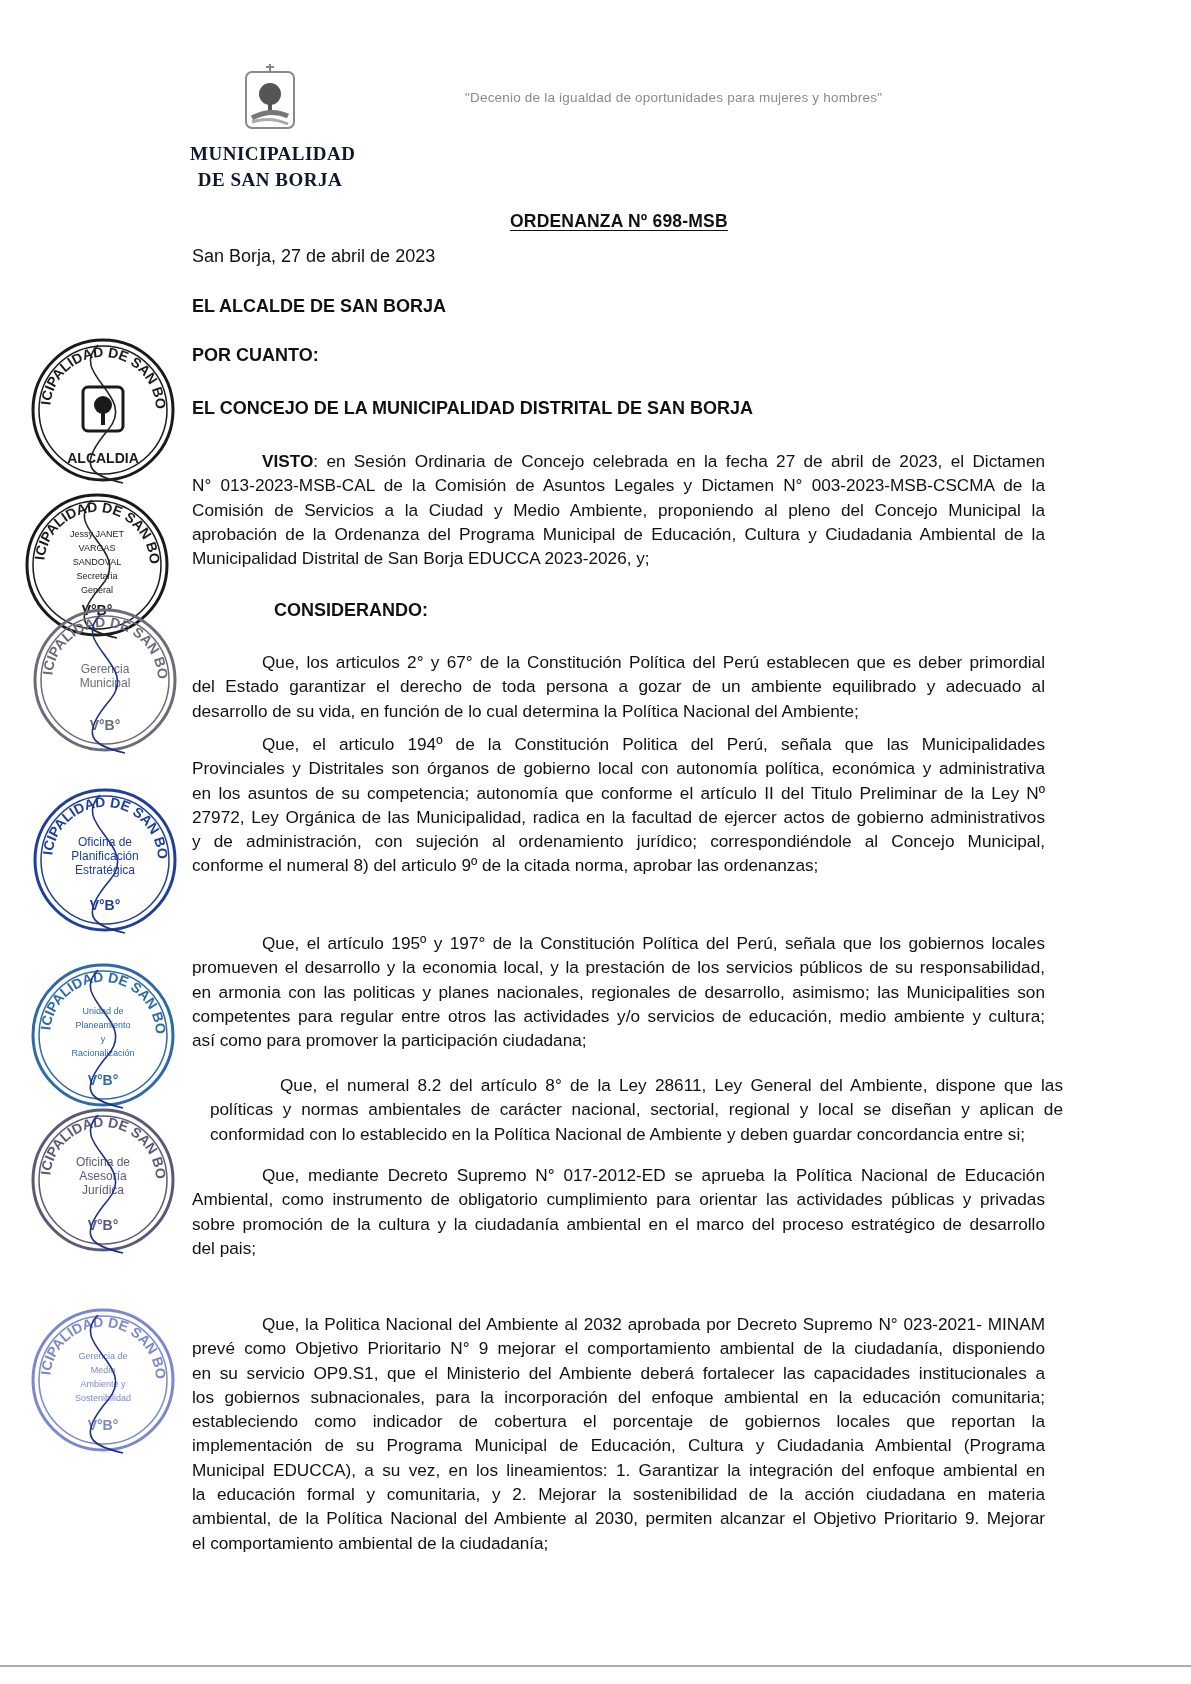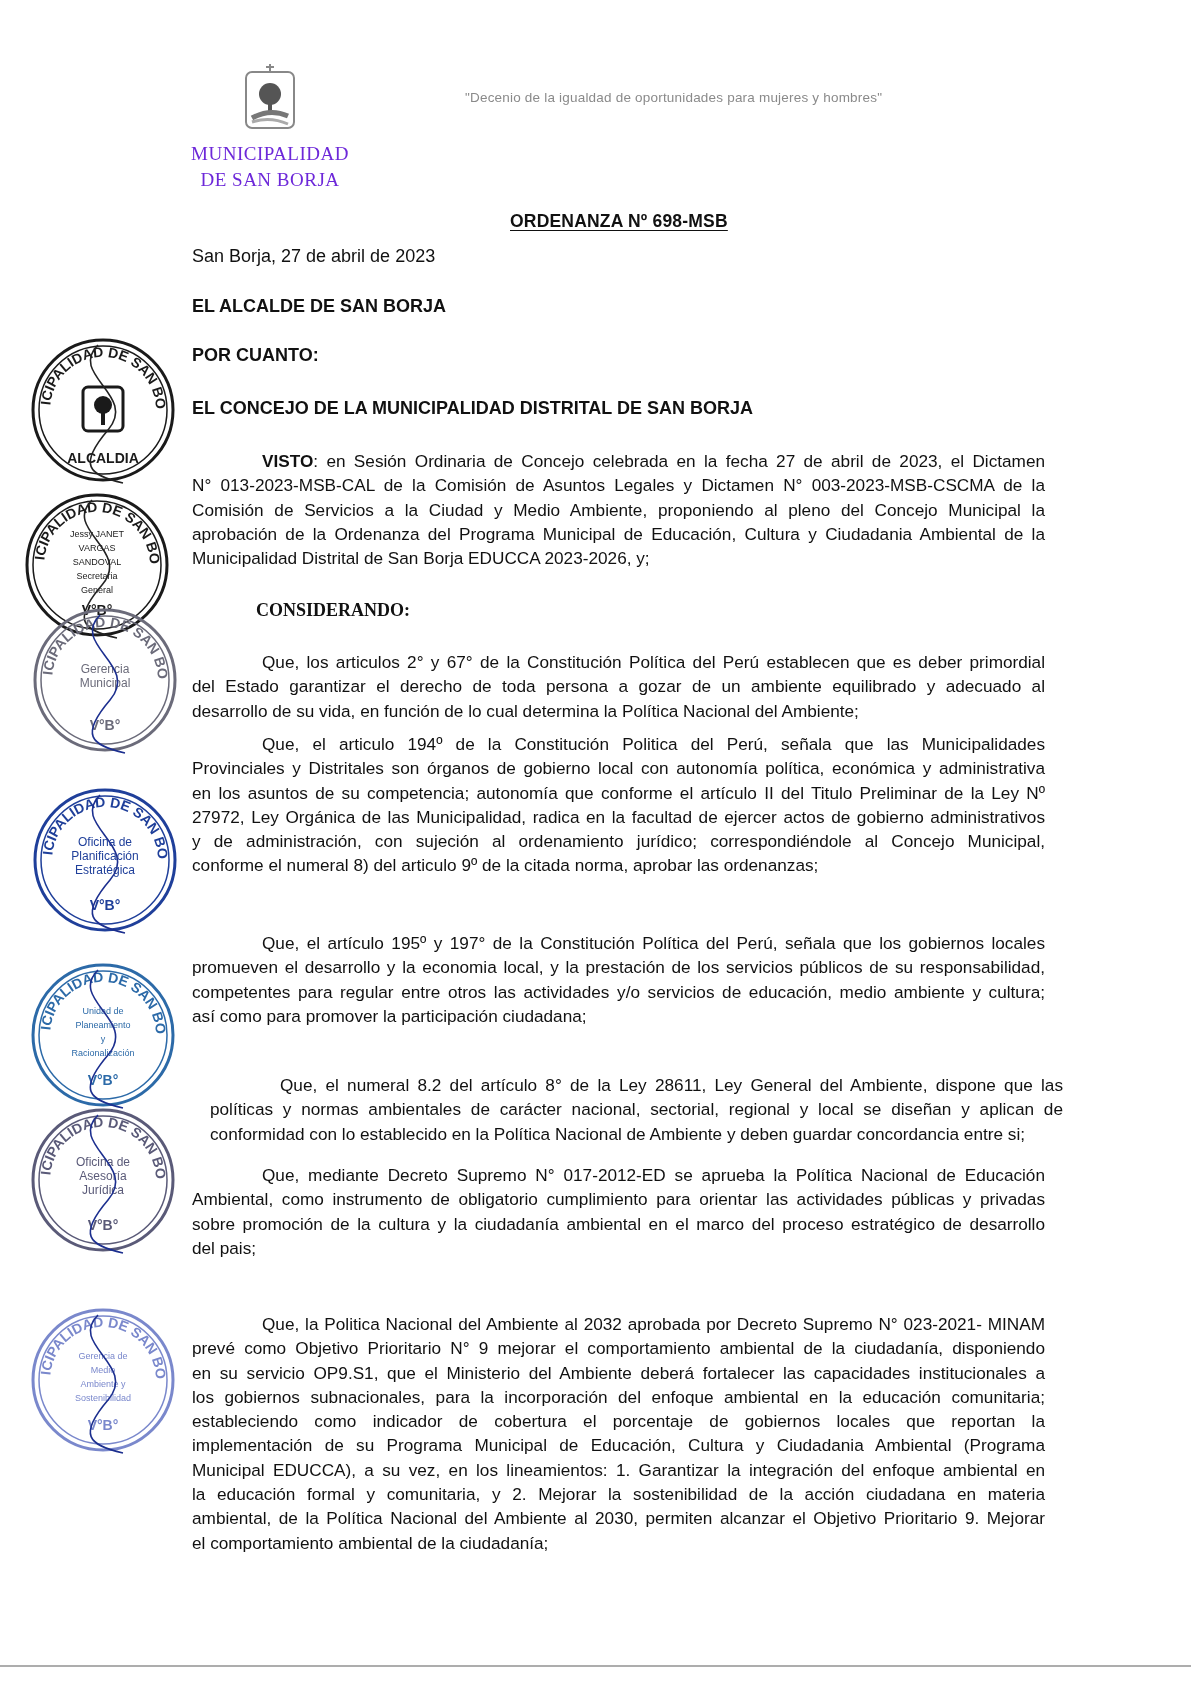--- a/index.html
+++ b/index.html
@@ -1,22 +1,22 @@
 <!DOCTYPE html>
 <html><head>
   <meta charset="utf-8">
   <style>
     html, body { margin: 0; padding: 0; background: #ffffff; }
     body { width: 1191px; height: 1684px; position: relative; overflow: hidden;
            font-family: "Liberation Sans", sans-serif; color: #111; }
 
     .logo { position: absolute; left: 190px; top: 62px; width: 160px; text-align: center; }
     .logo svg { display: block; margin: 0 auto; }
-    .logo-text { font-family: "Liberation Serif", serif; color: #6d28d9; font-size: 19px;
-                 letter-spacing: 0.5px; line-height: 20px; margin-top: 6px; }
+    .logo-text { font-family: "Liberation Serif", serif; color: #0f172a; font-size: 19px;
+                 letter-spacing: 0.5px; line-height: 20px; margin-top: 6px; font-weight: bold; }
 
     .motto { position: absolute; left: 465px; top: 90px; font-size: 13.5px; color: #8a8a8a; letter-spacing: 0.2px; }
 
     .title { position: absolute; left: 510px; top: 196px; font-size: 17.5px; font-weight: bold;
              text-decoration: underline; text-underline-offset: 3px; letter-spacing: 0.2px; margin-top: 15px; }
 
     .plain { position: absolute; left: 192px; font-size: 18px; }
     .bold { font-weight: bold; }
 
     .para { position: absolute; left: 192px; width: 853px; font-size: 17.2px; line-height: 24.3px; }
@@ -55,39 +55,40 @@
 <div class="plain bold" style="top:398px;">EL CONCEJO DE LA MUNICIPALIDAD DISTRITAL DE SAN BORJA</div>
 
 <div class="para" style="top:449px;">
   <span class="ln first"><b>VISTO</b><span>: en Sesión Ordinaria de Concejo celebrada en la fecha 27 de abril de 2023, el Dictamen</span></span>
   <span class="ln">N° 013-2023-MSB-CAL de la Comisión de Asuntos Legales y Dictamen N° 003-2023-MSB-CSCMA de la</span>
   <span class="ln">Comisión de Servicios a la Ciudad y Medio Ambiente, proponiendo al pleno del Concejo Municipal la</span>
   <span class="ln">aprobación de la Ordenanza del Programa Municipal de Educación, Cultura y Ciudadania Ambiental de la</span>
   <span class="ln last">Municipalidad Distrital de San Borja EDUCCA 2023-2026, y;</span>
 </div>
 
-<div class="plain bold" style="left:256px; top:600px;font-family:Liberation Serif, serif;">CONSIDERANDO:</div>
+<div class="plain bold" style="left:274px; top:600px;">CONSIDERANDO:</div>
 
 <div id="paras">
     <div class="para" style="top: 650px;">
       <span class="ln first">Que, los articulos 2° y 67° de la Constitución Política del Perú establecen que es deber primordial</span>
       <span class="ln">del Estado garantizar el derecho de toda persona a gozar de un ambiente equilibrado y adecuado al</span>
       <span class="ln last">desarrollo de su vida, en función de lo cual determina la Política Nacional del Ambiente;</span>
     </div>
     <div class="para" style="top: 732px;">
       <span class="ln first">Que, el articulo 194º de la Constitución Politica del Perú, señala que las Municipalidades</span>
       <span class="ln">Provinciales y Distritales son órganos de gobierno local con autonomía política, económica y administrativa</span>
       <span class="ln">en los asuntos de su competencia; autonomía que conforme el artículo II del Titulo Preliminar de la Ley Nº</span>
       <span class="ln">27972, Ley Orgánica de las Municipalidad, radica en la facultad de ejercer actos de gobierno administrativos</span>
       <span class="ln">y de administración, con sujeción al ordenamiento jurídico; correspondiéndole al Concejo Municipal,</span>
       <span class="ln last">conforme el numeral 8) del articulo 9º de la citada norma, aprobar las ordenanzas;</span>
     </div>
     <div class="para" style="top: 931px;">
       <span class="ln first">Que, el artículo 195º y 197° de la Constitución Política del Perú, señala que los gobiernos locales</span>
       <span class="ln">promueven el desarrollo y la economia local, y la prestación de los servicios públicos de su responsabilidad,</span>
+      <span class="ln">en armonia con las politicas y planes nacionales, regionales de desarrollo, asimismo; las Municipalities son</span>
       <span class="ln">competentes para regular entre otros las actividades y/o servicios de educación, medio ambiente y cultura;</span>
       <span class="ln last">así como para promover la participación ciudadana;</span>
     </div>
     <div class="para" style="top: 1073px; margin-left: 18px;">
       <span class="ln first">Que, el numeral 8.2 del artículo 8° de la Ley 28611, Ley General del Ambiente, dispone que las</span>
       <span class="ln">políticas y normas ambientales de carácter nacional, sectorial, regional y local se diseñan y aplican de</span>
       <span class="ln last">conformidad con lo establecido en la Política Nacional de Ambiente y deben guardar concordancia entre si;</span>
     </div>
     <div class="para" style="top: 1163px;">
       <span class="ln first">Que, mediante Decreto Supremo N° 017-2012-ED se aprueba la Política Nacional de Educación</span>

